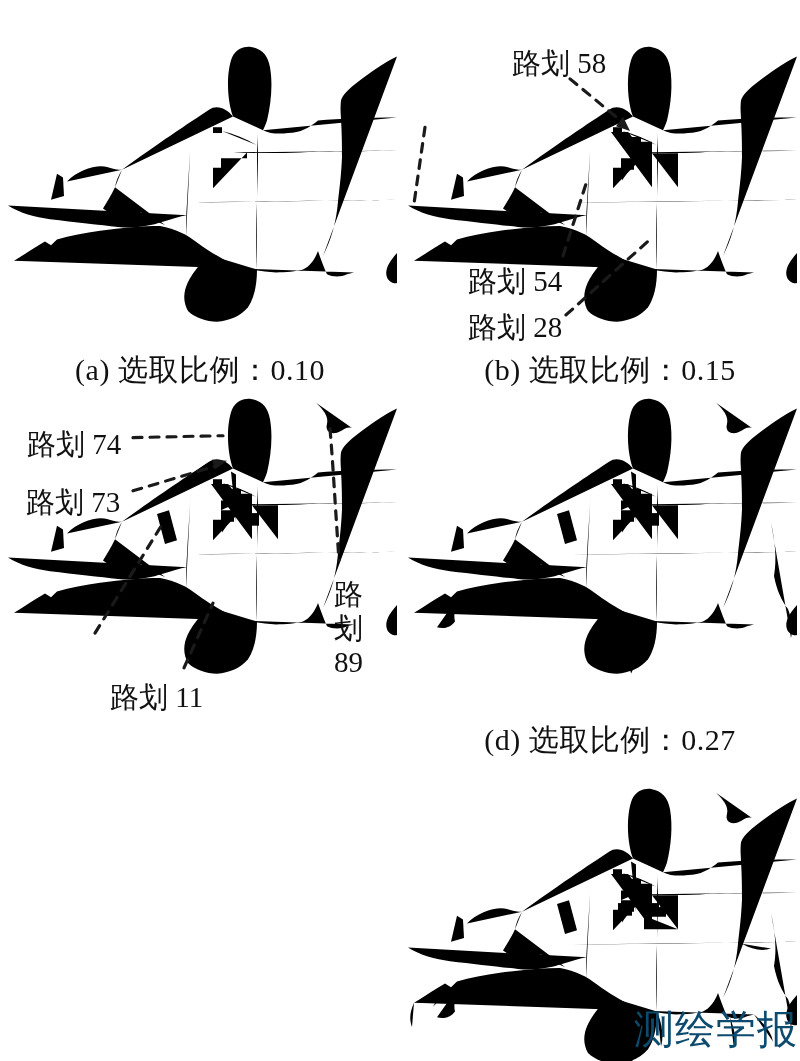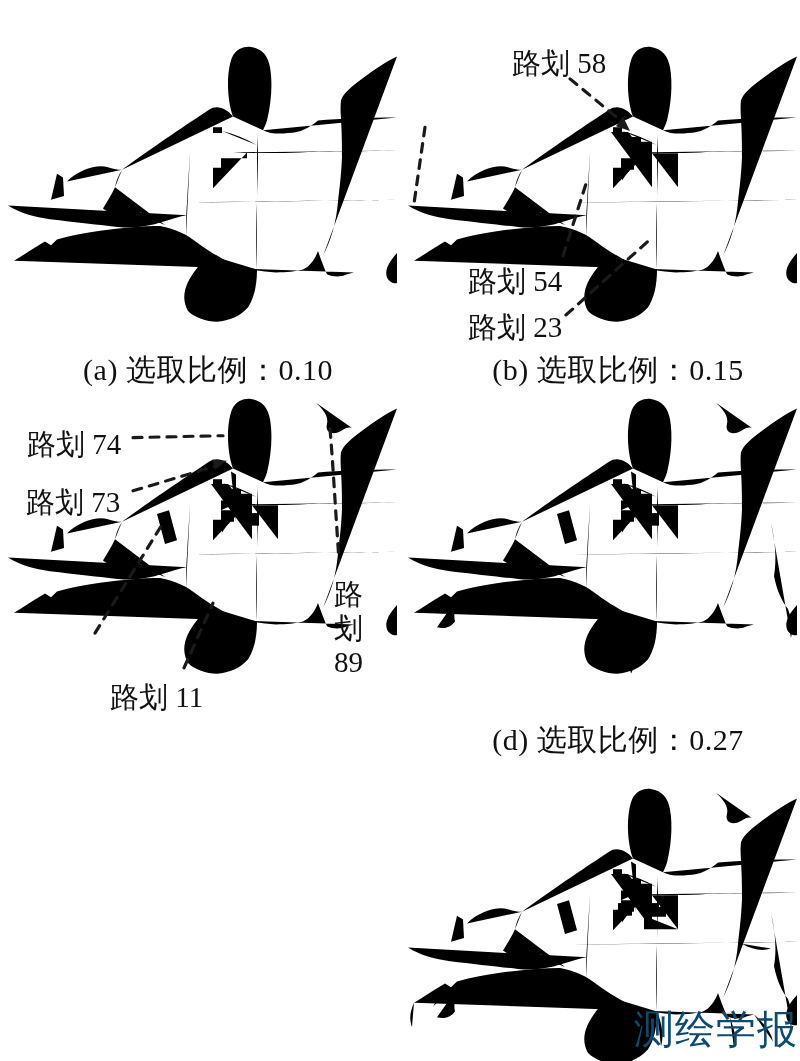--- a/index.html
+++ b/index.html
@@ -10,21 +10,21 @@
   }
   .figure{position:absolute;left:0;top:0;width:800px;height:1061px;}
   .panel{position:absolute;width:400px;margin-top:44px;}
   .map{position:absolute;left:0;top:0;width:400px;height:300px;}
   .map path, .leaders path{stroke:#1a1a1a;stroke-width:1.8;fill:none;
     stroke-linecap:round;stroke-linejoin:round;}
   .leaders{position:absolute;left:0;top:0;width:400px;height:300px;pointer-events:none;}
   .leaders .dash{stroke-width:3.2;stroke-dasharray:9 8;}
   .leaders .arrow{fill:#1a1a1a;stroke:none;}
   .caption{position:absolute;left:0;width:400px;text-align:center;
-    font-size:30px;letter-spacing:0.5px;z-index:4;padding-left:8px;}
+    font-size:30px;letter-spacing:0.5px;z-index:4;}
   .panel.right .caption{left:10px;}
   .maplabel{position:absolute;font-size:29px;white-space:nowrap;z-index:3;}
   .vlabel{line-height:34px;text-align:center;}
   .watermark{position:absolute;left:634px;top:1002px;font-size:40px;
     color:#0c4a6e;letter-spacing:1px;z-index:2;}
   .defs-holder{position:absolute;width:0;height:0;overflow:hidden;}
 </style>
 </head>
 <body>
 
@@ -111,21 +111,21 @@
     </svg>
     <svg class="leaders" viewBox="0 0 400 310" preserveAspectRatio="none">
       <path class="dash" d="M170,36 L224,82"></path>
       <path class="arrow" d="M230,90 L216,85 L223,75 Z"></path>
       <path class="dash" d="M25,86 L14,165"></path>
       <path class="dash" d="M163,219 L188,138"></path>
       <path class="dash" d="M166,280 L251,201"></path>
     </svg>
     <div class="maplabel" style="left:112px;top:0;">路划 58</div>
     <div class="maplabel" style="left:68px;top:218px;text-align:right;">路划 54</div>
-    <div class="maplabel" style="left:68px;top:264px;">路划 23</div>
+    <div class="maplabel" style="left:68px;top:264px;">路划 28</div>
     <div class="caption" style="top:306px;">(b) 选取比例：0.15</div>
   </div>
 
   <div class="panel" style="left:0;top:352px;height:335px;">
     <svg class="map" viewBox="0 0 400 310" preserveAspectRatio="none">
       <use href="#rn-base"></use>
         <use href="#rn-d1"></use>
         <use href="#rn-d2"></use>
     </svg>
     <svg class="leaders" viewBox="0 0 400 310" preserveAspectRatio="none">

